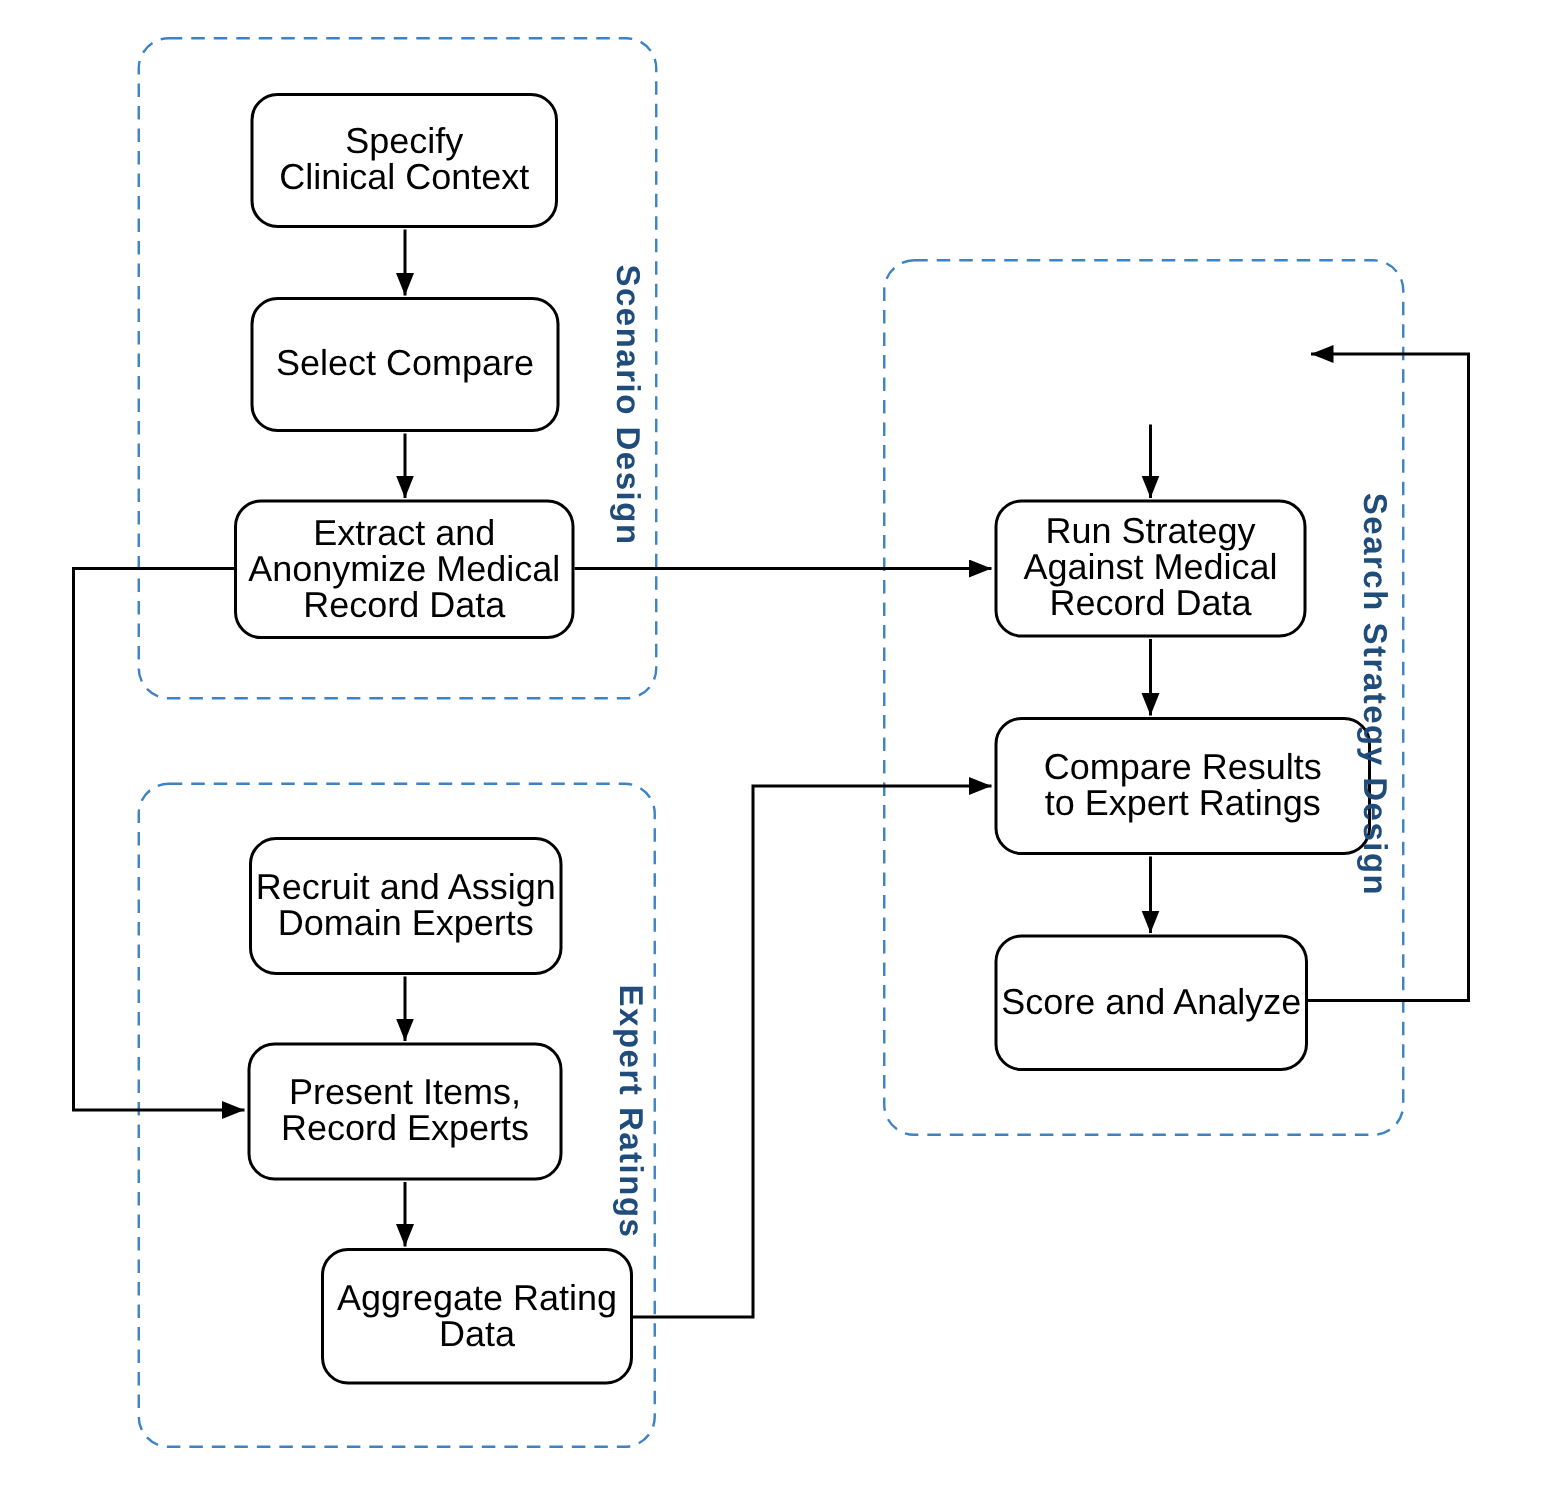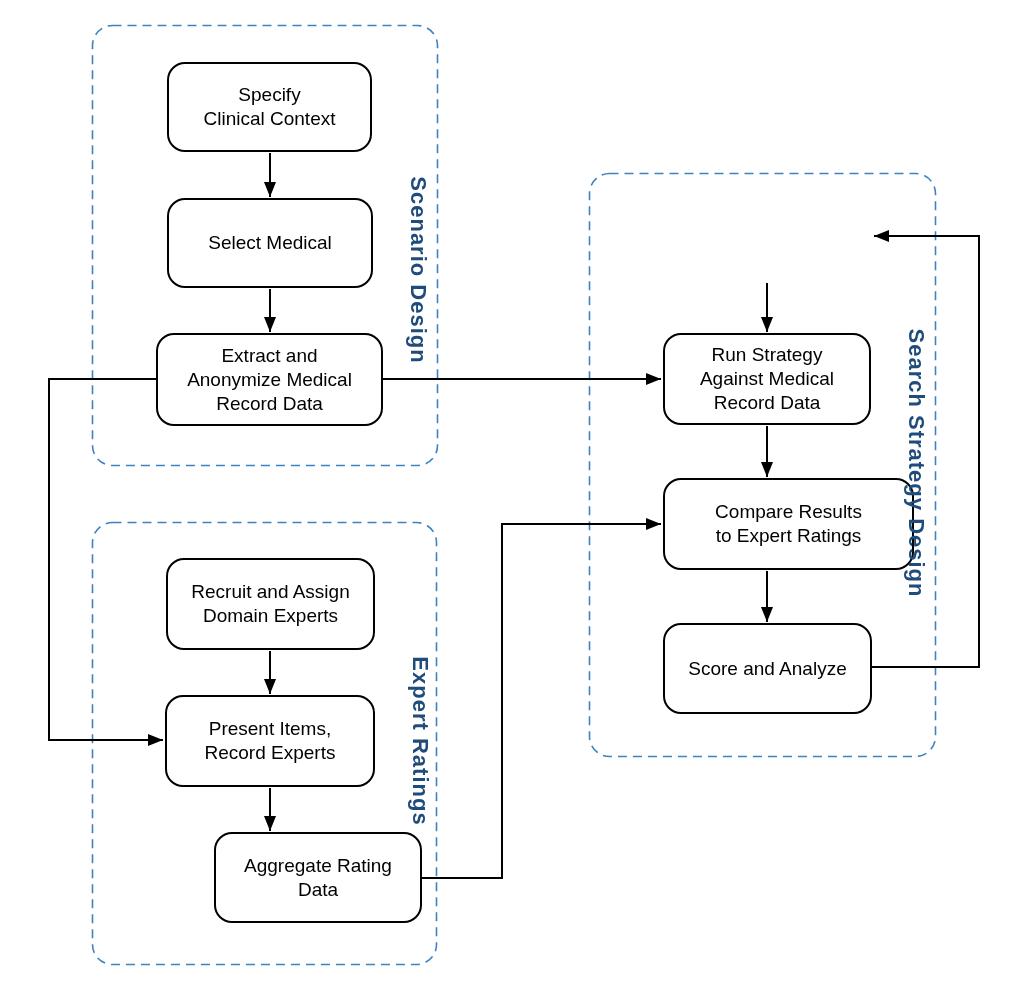--- a/index.html
+++ b/index.html
@@ -32,21 +32,21 @@
     display: flex;
     align-items: center;
     justify-content: center;
     text-align: center;
     white-space: pre-line;
     box-sizing: border-box;
     border: 2.2px solid #000000;
     border-radius: 18px;
     background: #ffffff;
     color: #000000;
-    font-size: 19px;
+    font-size: 24px;
     line-height: 24px;
   }
   .vlabel {
     position: absolute;
     writing-mode: vertical-rl;
     transform: translateY(-50%);
     font-weight: bold;
     font-size: 22px;
     line-height: 26px;
     letter-spacing: 1px;
@@ -93,21 +93,21 @@
     <path class="edge" d="M270,788 L270,831" marker-end="url(#ah)"></path>
     <path class="edge" d="M374,878 L502,878 L502,524 L661,524" marker-end="url(#ah)"></path>
     <path class="edge" d="M767,283 L767,332" marker-end="url(#ah)"></path>
     <path class="edge" d="M767,426 L767,477" marker-end="url(#ah)"></path>
     <path class="edge" d="M767,571 L767,622" marker-end="url(#ah)"></path>
     <path class="edge" d="M872,667 L979,667 L979,236 L874,236" marker-end="url(#ah)"></path>
   </svg>
 
   <div class="node" id="n-specify">Specify
 Clinical Context</div>
-  <div class="node" id="n-select">Select Medical</div>
+  <div class="node" id="n-select">Select Compare</div>
   <div class="node" id="n-extract">Extract and
 Anonymize Medical
 Record Data</div>
   <div class="node" id="n-recruit">Recruit and Assign
 Domain Experts</div>
   <div class="node" id="n-present">Present Items,
 Record Experts</div>
   <div class="node" id="n-aggregate">Aggregate Rating
 Data</div>
   <div class="node" id="n-run">Run Strategy

